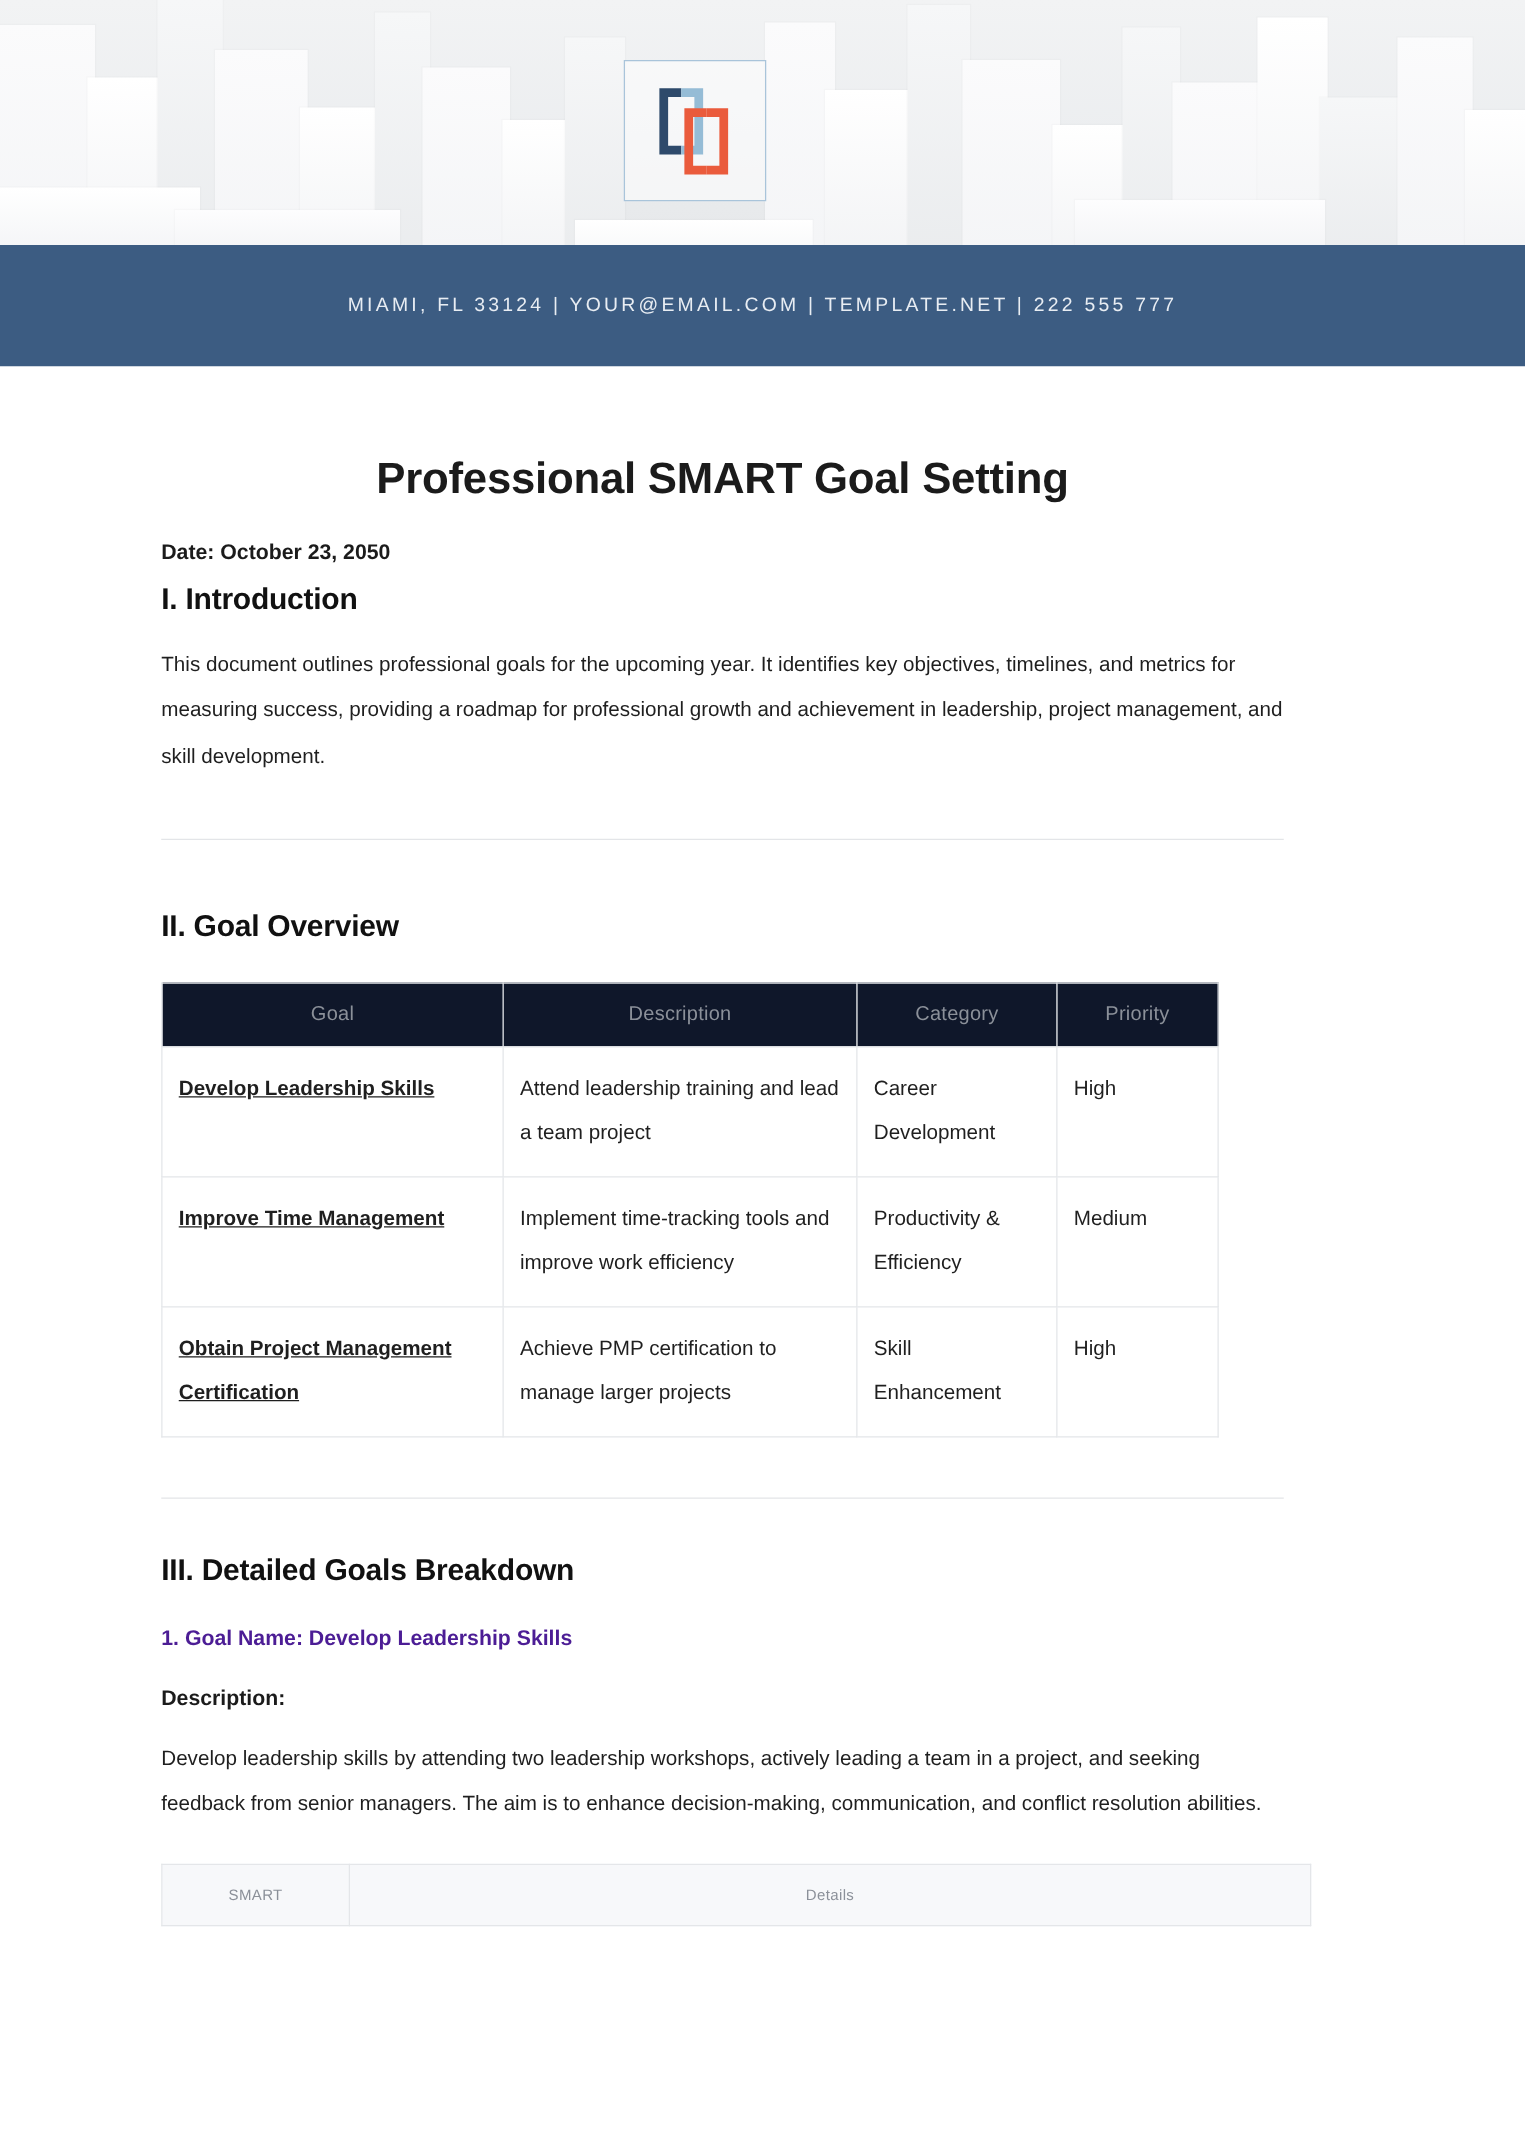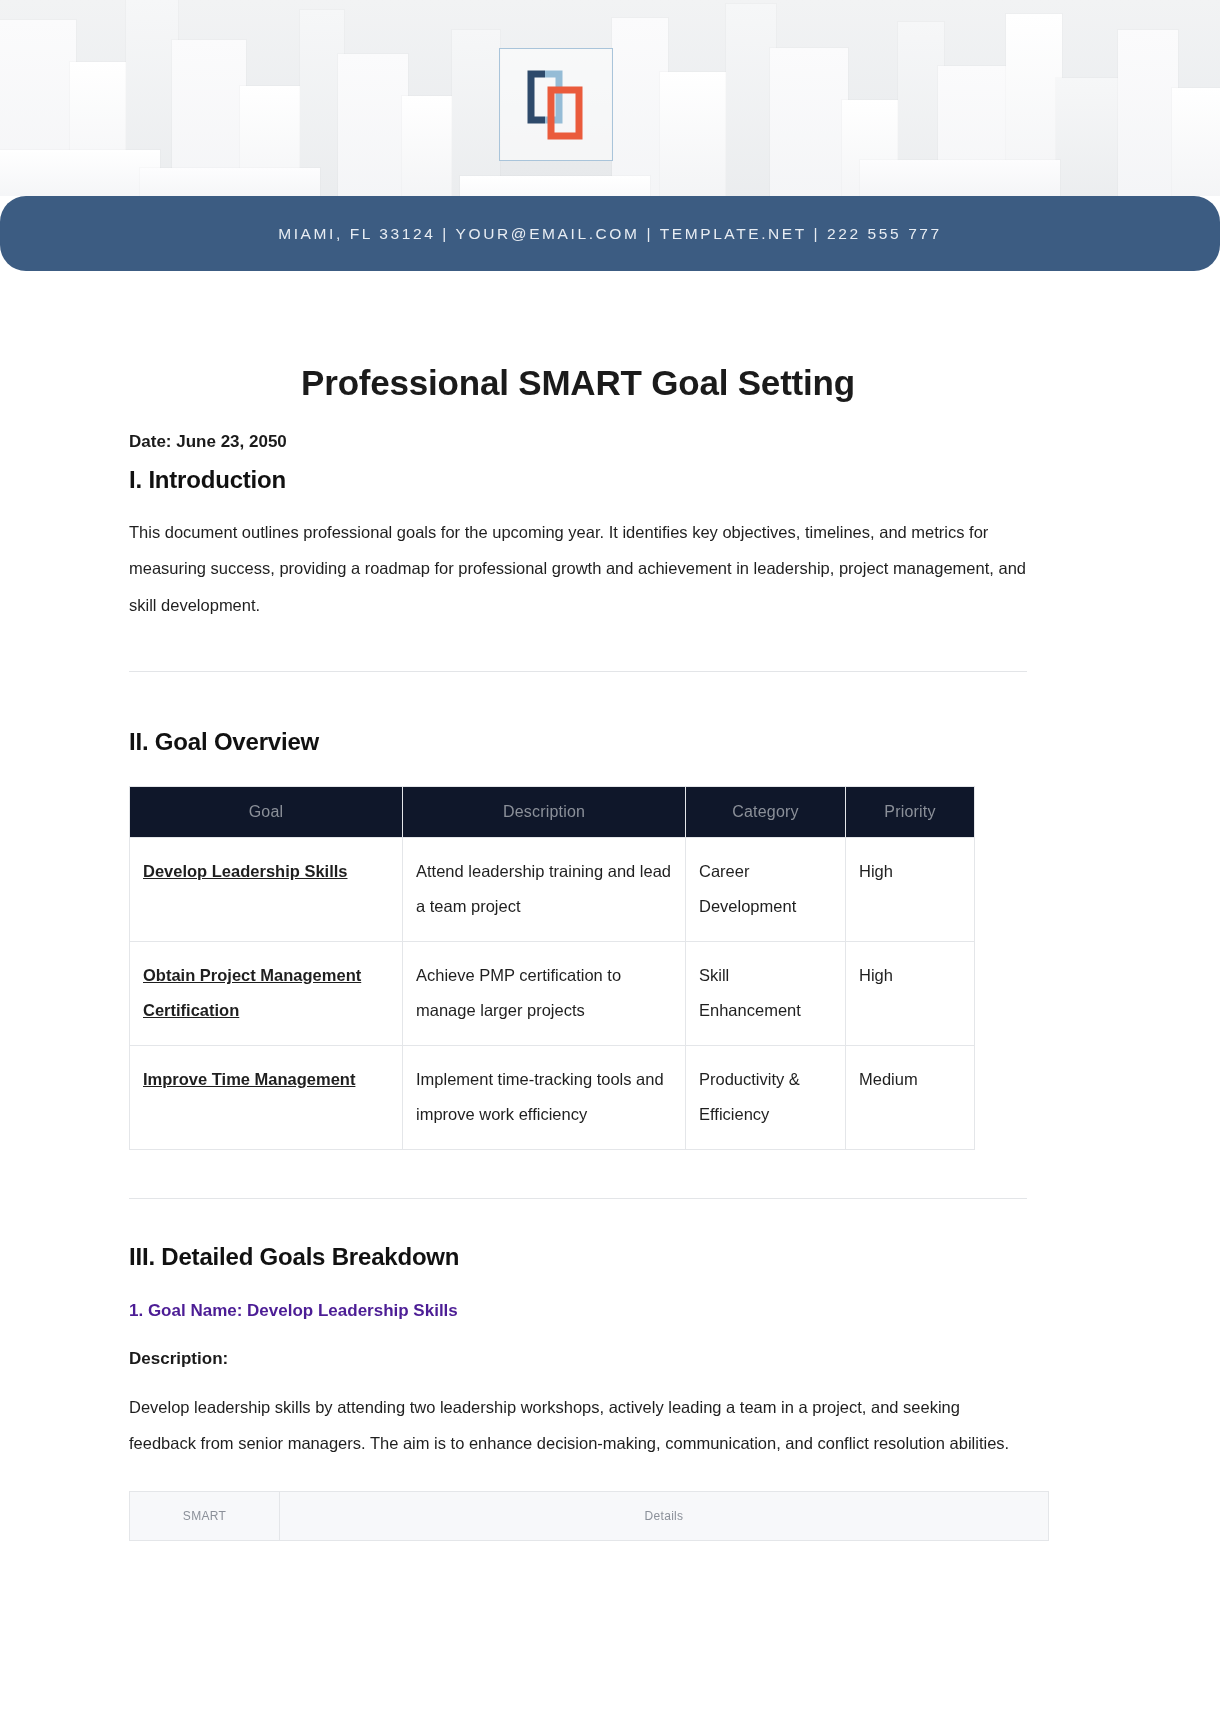--- a/index.html
+++ b/index.html
@@ -48,26 +48,25 @@
     align-items: center;
     justify-content: center;
   }
 
   
   .contact-bar {
     position: absolute;
     left: 0;
     top: 196px;
     width: 1220px;
-    height: 75px;
+    height: 97px;
     background: #3c5c82;
     display: flex;
     align-items: center;
     justify-content: center;
-    border-radius: 26px;
   }
   .contact-text {
     color: #e8edf3;
     font-size: 15.5px;
     letter-spacing: 2.6px;
     font-weight: 400;
     white-space: nowrap;
   }
 
   
@@ -241,21 +240,21 @@
 
   <div class="contact-bar">
     <span class="contact-text">MIAMI, FL 33124 | YOUR@EMAIL.COM | TEMPLATE.NET | 222 555 777</span>
   </div>
 
   <div class="doc">
 
     <h1 class="doc-title">Professional SMART Goal Setting</h1>
 
 
-    <div class="date-line">Date: June 23, 2050</div>
+    <div class="date-line">Date: October 23, 2050</div>
 
     <h2 class="section">I. Introduction</h2>
 
     <p class="body">This document outlines professional goals for the upcoming year. It identifies key objectives, timelines, and metrics for measuring success, providing a roadmap for professional growth and achievement in leadership, project management, and skill development.</p>
 
     <hr class="rule">
 
     <div class="sec-gap-1"></div>
 
     <h2 class="section spaced">II. Goal Overview</h2>
@@ -276,30 +275,30 @@
         </tr>
       </thead>
       <tbody>
         <tr>
           <td class="b">Develop Leadership Skills</td>
           <td>Attend leadership training and lead a team project</td>
           <td>Career Development</td>
           <td>High</td>
         </tr>
         <tr>
+          <td class="b">Improve Time Management</td>
+          <td>Implement time-tracking tools and improve work efficiency</td>
+          <td>Productivity &amp; Efficiency</td>
+          <td>Medium</td>
+        </tr>
+        <tr>
           <td class="b">Obtain Project Management Certification</td>
           <td>Achieve PMP certification to manage larger projects</td>
           <td>Skill Enhancement</td>
           <td>High</td>
-        </tr>
-        <tr>
-          <td class="b">Improve Time Management</td>
-          <td>Implement time-tracking tools and improve work efficiency</td>
-          <td>Productivity &amp; Efficiency</td>
-          <td>Medium</td>
         </tr>
       </tbody>
     </table>
 
     <hr class="rule">
 
     <div class="sec-gap-2"></div>
 
     <h2 class="section">III. Detailed Goals Breakdown</h2>
 

